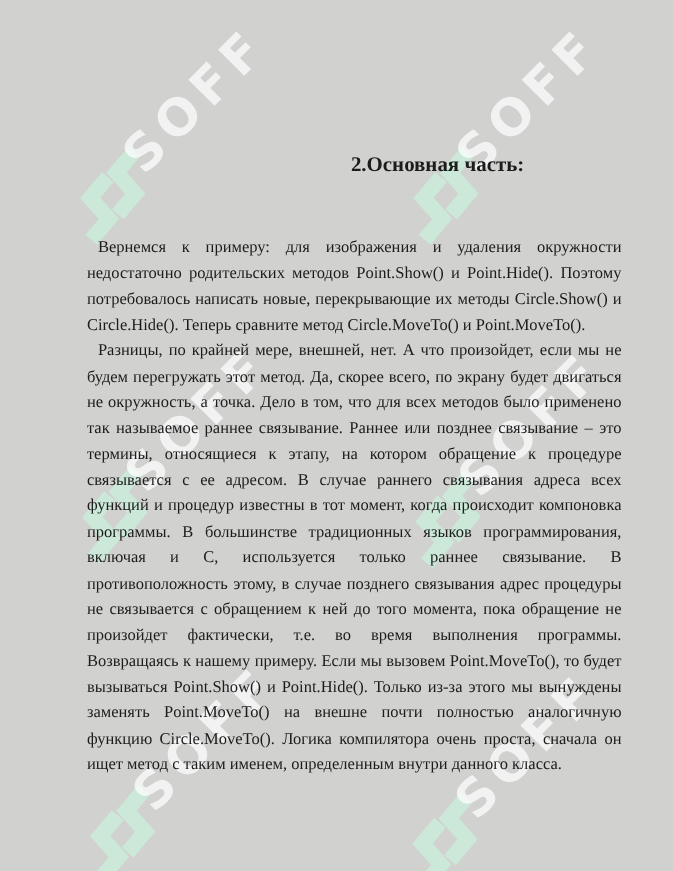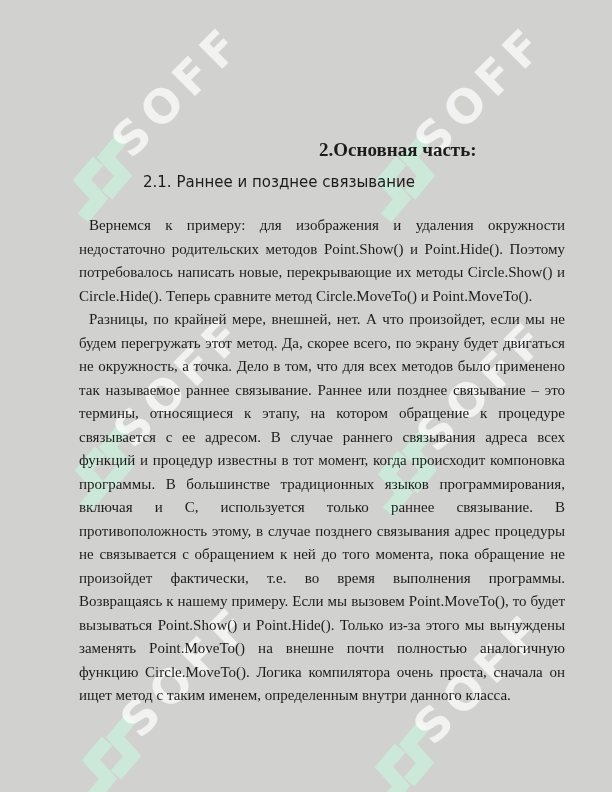--- a/index.html
+++ b/index.html
@@ -118,20 +118,19 @@
   <svg class="wm" style="left:370px;top:615px" viewBox="0 0 270 280">
     <g>
       <polyline class="glyph" points="30,133 14,152 31,171 15,190"></polyline>
       <polyline class="glyph" points="54,110 38,129 55,148 39,167"></polyline>
     </g>
     <text class="wm-text" x="63" y="132" transform="rotate(-45 63 132)">SOFF</text>
   </svg>
 
   <div class="content">
     <div class="doc-title">2.Основная часть:</div>
-    <div class="doc-subtitle">2.1. Раннее и позднее связывание</div>
     <div class="body-text">
       <p>Вернемся к примеру: для изображения и удаления окружности недостаточно родительских методов Point.Show() и Point.Hide(). Поэтому потребовалось написать новые, перекрывающие их методы Circle.Show() и Circle.Hide(). Теперь сравните метод Circle.MoveTo() и Point.MoveTo().</p>
       <p>Разницы, по крайней мере, внешней, нет. А что произойдет, если мы не будем перегружать этот метод. Да, скорее всего, по экрану будет двигаться не окружность, а точка. Дело в том, что для всех методов было применено так называемое раннее связывание. Раннее или позднее связывание – это термины, относящиеся к этапу, на котором обращение к процедуре связывается с ее адресом. В случае раннего связывания адреса всех функций и процедур известны в тот момент, когда происходит компоновка программы. В большинстве традиционных языков программирования, включая и C, используется только раннее связывание. В противоположность этому, в случае позднего связывания адрес процедуры не связывается с обращением к ней до того момента, пока обращение не произойдет фактически, т.е. во время выполнения программы. Возвращаясь к нашему примеру. Если мы вызовем Point.MoveTo(), то будет вызываться Point.Show() и Point.Hide(). Только из-за этого мы вынуждены заменять Point.MoveTo() на внешне почти полностью аналогичную функцию Circle.MoveTo(). Логика компилятора очень проста, сначала он ищет метод с таким именем, определенным внутри данного класса.</p>
     </div>
   </div>
 
 </div>
 
 </body></html>

